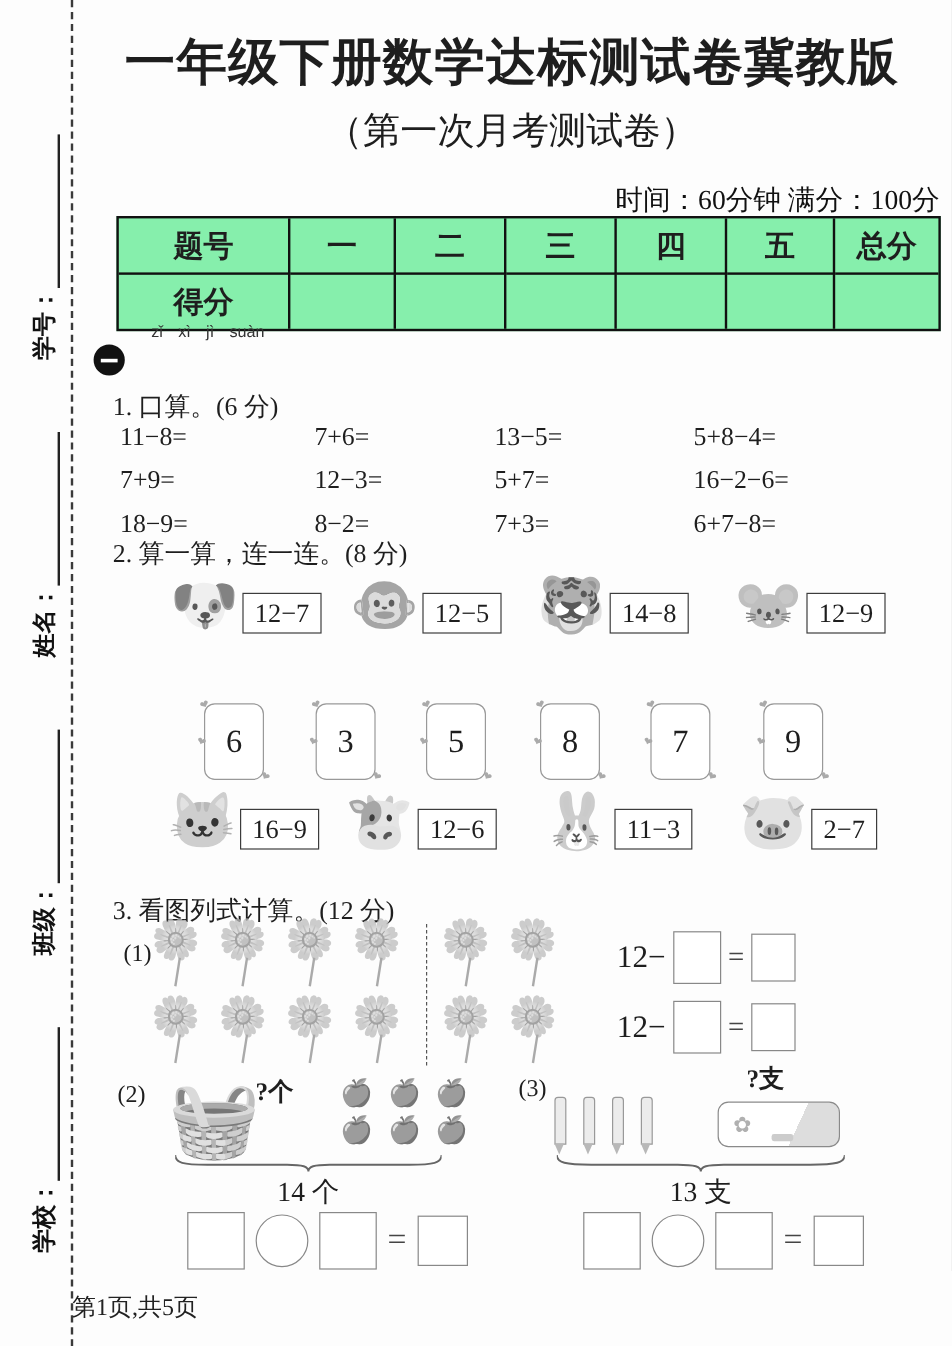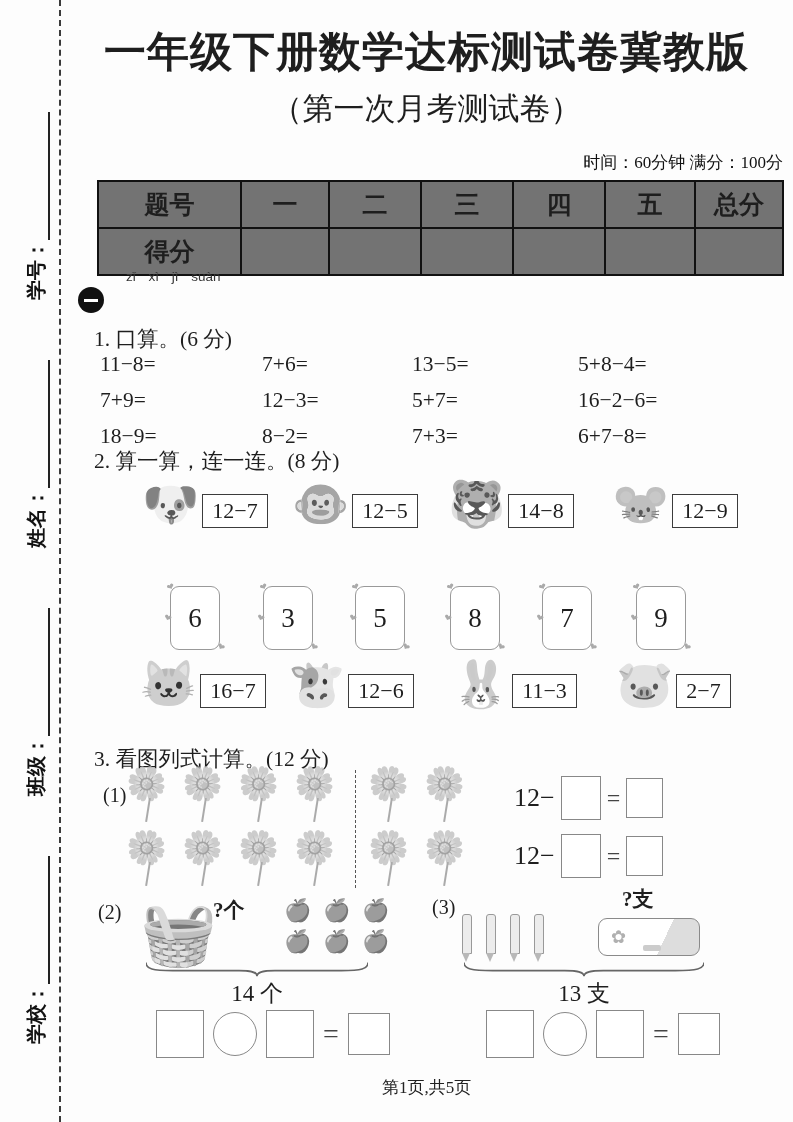--- a/index.html
+++ b/index.html
@@ -10,25 +10,25 @@
   .seal-dash{position:absolute;left:59px;top:0;height:1122px;width:0;border-left:2px dashed #3a3a3a;}
   .seal-fields{position:absolute;left:-437px;top:561px;width:940px;height:34px;
                transform:rotate(-90deg);display:flex;justify-content:space-between;
                align-items:flex-end;padding:0 4px;box-sizing:border-box;}
   .seal-field{display:flex;align-items:flex-end;}
   .seal-label{font-size:20px;font-weight:700;font-family:"Liberation Sans",sans-serif;color:#111;}
   .seal-line{display:inline-block;width:128px;height:20px;border-bottom:2px solid #222;}
   
   .title{left:60px;top:24px;width:733px;text-align:center;font-size:42px;font-weight:700;letter-spacing:1px;}
   .subtitle{left:60px;top:88px;width:733px;text-align:center;font-size:31px;font-weight:400;}
-  .meta{top:151px;right:10px;font-size:17px;color:#111;}
+  .meta{top:151px;right:10px;font-size:23px;color:#111;}
   
   .score-table{left:97px;top:180px;display:grid;
                grid-template-columns:143px 88px 92px 92px 92px 90px 86px;
-               border:2.5px solid #111;background:#737373;}
+               border:2.5px solid #111;background:#86efac;}
   .score-table .cell{border-right:2px solid #111;border-bottom:2px solid #111;
                      display:flex;align-items:center;justify-content:center;
                      height:45px;font-size:25px;font-weight:700;}
   .score-table .cell:nth-child(7n){border-right:none;}
   .score-table .cell:nth-child(n+8){border-bottom:none;}
   
   .pinyin{left:126px;top:269px;font-size:13.5px;font-family:"Liberation Sans",sans-serif;color:#333;word-spacing:9px;}
   .sec-head{left:78px;top:287px;display:flex;align-items:center;gap:8px;}
   .badge{width:26px;height:26px;border-radius:50%;background:#111;position:relative;flex:0 0 auto;}
   .badge::after{content:"";position:absolute;left:6px;top:11.5px;width:14px;height:3px;background:#fff;}
@@ -71,21 +71,21 @@
                  border-right:4px solid transparent;border-top:9px solid #b8b8b8;}
   .pencil-case{position:absolute;width:102px;height:38px;border:1.5px solid #8a8a8a;border-radius:9px;
                background:linear-gradient(115deg,#fff 64%,#ddd 64%);display:flex;align-items:center;padding-left:12px;box-sizing:border-box;}
   .pencil-case .deco{font-size:18px;color:#b0b0b0;}
   .pencil-case::after{content:"";position:absolute;left:44px;bottom:4px;width:18px;height:6px;background:#ccc;border-radius:2px;}
   .ans-row{position:absolute;display:flex;align-items:center;gap:9px;}
   .ans-box{width:46px;height:46px;border:1.5px solid #888;background:#fff;}
   .ans-box.last{width:40px;height:40px;}
   .ans-circle{width:42px;height:42px;border:1.5px solid #888;border-radius:50%;background:#fff;}
   .ans-eq{font-size:28px;color:#444;}
-  .footer{left:60px;top:1076px;width:733px;text-align:center;font-size:17px;color:#222;}
+  .footer{left:60px;top:1076px;width:733px;font-size:20px;color:#222;}
 </style>
 </head>
 <body>
 
 <div class="page">
 
   <div class="seal-dash"></div>
   <div class="seal-fields">
     <span class="seal-field">
       <span class="seal-label">学校：</span>
@@ -198,21 +198,21 @@
   </div>
   <div class="card" style="left:636px;top:586px;">
     <span class="leaf l1">❤</span>
     <span class="leaf l2">❤</span>
     <span class="leaf l3">❤</span>
     <span>9</span>
   </div>
 
   <div class="pair" style="left:140px;top:662px;">
     <span class="animal">🐱</span>
-    <span class="expr-box">16−7</span>
+    <span class="expr-box">16−9</span>
   </div>
   <div class="pair" style="left:288px;top:662px;">
     <span class="animal">🐮</span>
     <span class="expr-box">12−6</span>
   </div>
   <div class="pair" style="left:452px;top:662px;">
     <span class="animal">🐰</span>
     <span class="expr-box">11−3</span>
   </div>
   <div class="pair" style="left:616px;top:662px;">

